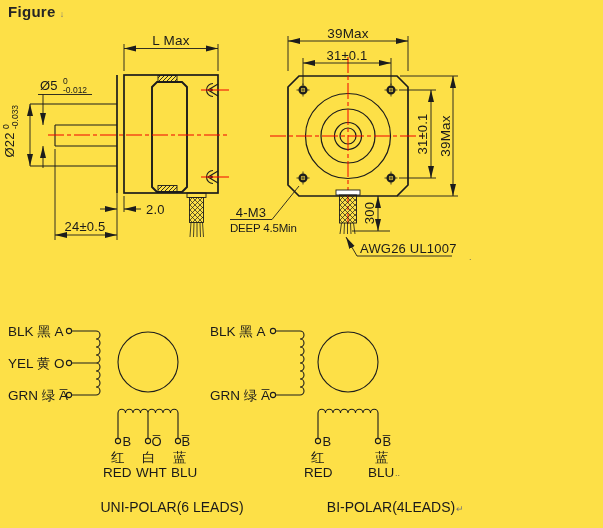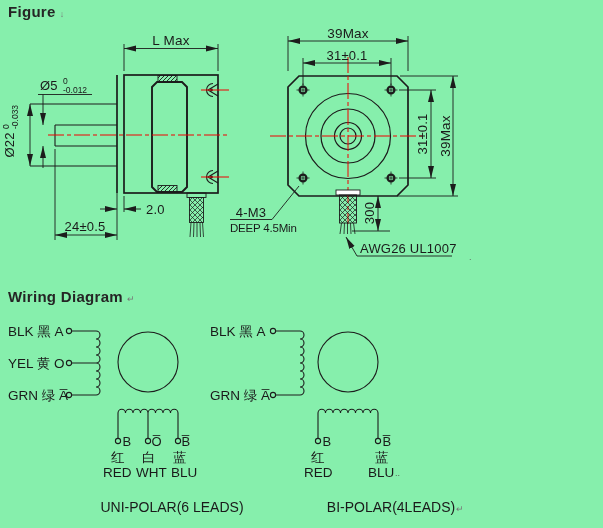--- a/index.html
+++ b/index.html
@@ -1,33 +1,32 @@
 <!DOCTYPE html>
 <html><head>
 <meta charset="utf-8">
 <style>
   html,body{margin:0;padding:0;background:#fff;}
-  #page{position:relative;width:603px;height:528px;background:#86efac;overflow:hidden;
+  #page{position:relative;width:603px;height:528px;background:#fde047;overflow:hidden;
         font-family:"Liberation Sans",sans-serif;}
   .hdr{position:absolute;font:bold 15px "Liberation Sans",sans-serif;color:#252525;letter-spacing:.3px;}
   .hdr .mk{font-weight:normal;font-size:9px;color:#777;margin-left:4px;}
   svg text{font-family:"Liberation Sans",sans-serif;fill:#1a1a1a;}
   .dim{font-size:13px;}
   .dimL{font-size:13.5px;}
   .tol{font-size:8.5px;}
   .cad{letter-spacing:.2px;}
 </style>
 </head>
 <body>
 
 <div id="page">
 
   <div class="hdr" style="left:8px;top:3px;"><span>Figure</span><span class="mk">↓</span></div>
 
-  <div class="hdr" style="left:8px;top:288px;"><span>Wiring Diagram</span><span class="mk">↵</span></div>
 
   <svg width="603" height="528" viewBox="0 0 603 528" style="position:absolute;left:0;top:0;">
     <defs>
       <marker id="arr" markerWidth="13" markerHeight="8" refX="12" refY="4" orient="auto-start-reverse" markerUnits="userSpaceOnUse">
         <path d="M0,1 L12,4 L0,7 Z" fill="#1c1c1c"></path>
       </marker>
       <pattern id="hatch" patternUnits="userSpaceOnUse" width="4" height="4">
         <path d="M0,4 L4,0" stroke="#1c1c1c" stroke-width="0.9" fill="none"></path>
       </pattern>
       <pattern id="braid" patternUnits="userSpaceOnUse" width="5" height="5">

